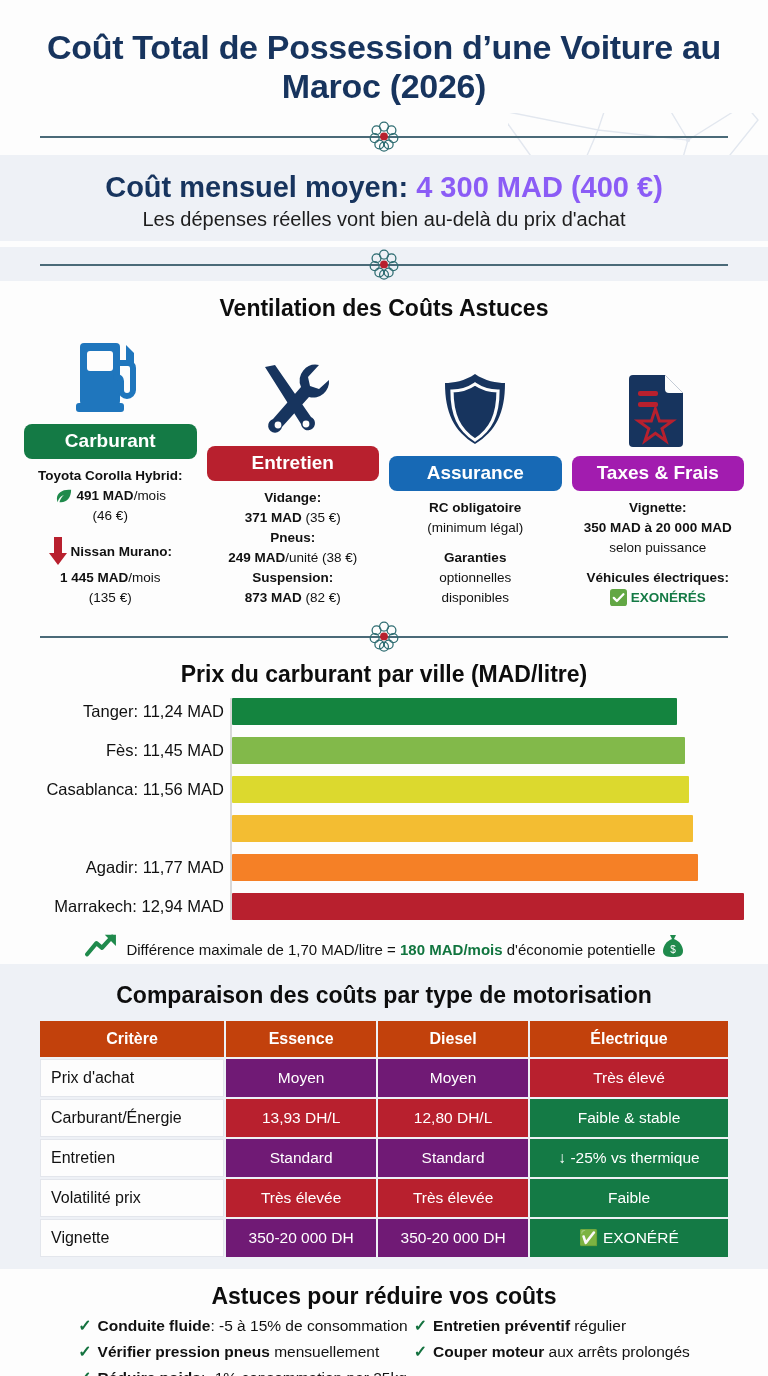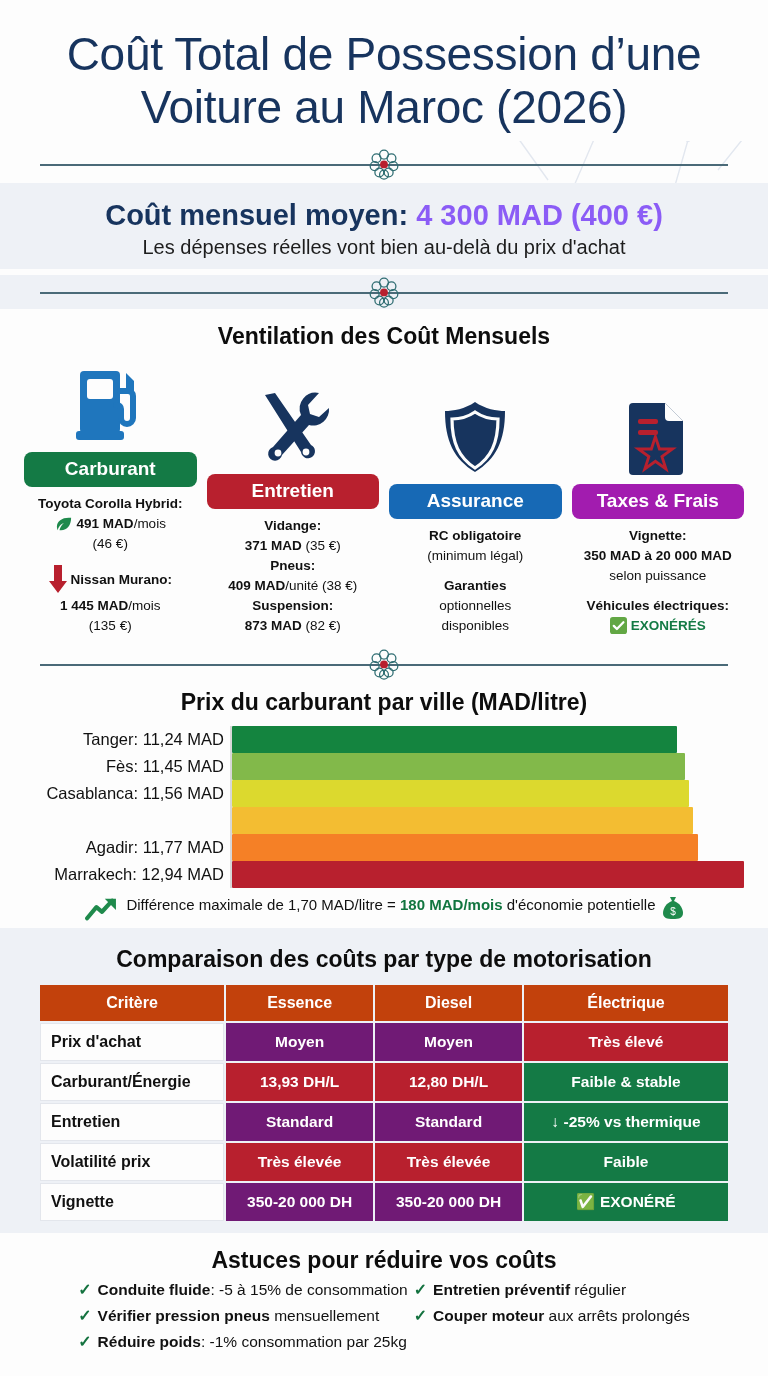--- a/index.html
+++ b/index.html
@@ -18,21 +18,21 @@
   }
 
   
   .section { position: relative; width: 100%; }
   .band-light { background: #eef1f6; }
   .band-white { background: #fdfdfd; }
 
   
   .title-wrap { padding: 28px 26px 6px; text-align: center; position: relative; z-index: 2; }
   .main-title {
-    font-size: 46px; font-weight: 400; line-height: 1.16;
+    font-size: 34px; font-weight: 700; line-height: 1.16;
     color: #17345e; letter-spacing: -.3px;
   }
 
   
   .divider { position: relative; height: 34px; display: flex; align-items: center;
              justify-content: center; margin: 6px 0 2px; }
   .divider .line { position: absolute; left: 40px; right: 40px; height: 2px; background: #4a6a78; top: 50%; }
   .divider .rosette { position: relative; z-index: 3; background: transparent; padding: 0 10px; line-height: 0; }
 
   
@@ -52,41 +52,41 @@
   }
   .card-body { font-size: 13.5px; color: #111; line-height: 1.33; }
   .card-body .b { font-weight: 700; }
   .card-body .row-ico { display: flex; align-items: center; justify-content: center; gap: 4px; }
   .card-body p { margin: 0 0 2px; }
   .gap { height: 10px; }
 
   
   .chart-wrap { padding: 0 24px 6px; }
   .chart-rows { border-left: 2px solid #d8d8d8; margin-left: 206px; }
-  .chart-row { position: relative; height: 27px; margin-bottom: 0; }
+  .chart-row { position: relative; height: 27px; margin-bottom: 12px; }
   .chart-row .lbl {
     position: absolute; right: 100%; width: 200px; text-align: right;
     padding-right: 8px; font-size: 16.5px; color: #111; line-height: 27px; white-space: nowrap;
   }
   .chart-row .bar { height: 100%; border-radius: 1px; }
   .chart-note {
-    display: flex; align-items: flex-start; justify-content: center; gap: 7px;
+    display: flex; align-items: flex-end; justify-content: center; gap: 7px;
     font-size: 15px; color: #111; margin-top: 8px; padding: 0 4px;
   }
   .chart-note b { color: #11753f; }
 
   
   .table-wrap { padding: 0 38px 4px; }
   table.cmp { width: 100%; border-collapse: separate; border-spacing: 2px; }
   table.cmp th {
     background: #c2410c; color: #fff; font-size: 16px; font-weight: 700;
     padding: 9px 4px; text-align: center;
   }
   table.cmp td {
-    font-size: 15.5px; font-weight: 700; color: #fff; text-align: center;
+    font-size: 15.5px; font-weight: 400; color: #fff; text-align: center;
     padding: 9px 4px; white-space: nowrap;
   }
   table.cmp td.crit {
     background: #fdfdfd; color: #111; text-align: left; padding-left: 10px;
     border: 1px solid #e3e6ec; font-size: 16px;
   }
   .c-blue  { background: #701a75; }
   .c-red   { background: #b8202e; }
   .c-green { background: #147a45; }
 
@@ -163,21 +163,21 @@
             <circle cx="14.5" cy="30" r="5.2"></circle>
           <circle cx="9" cy="22.5" r="5.2"></circle>
             <circle cx="11.2" cy="13.2" r="5.2"></circle>
         </g>
         <circle cx="20" cy="20.5" r="4.6" fill="#b8202e"></circle>
       </svg>
     </div>
   </div>
 
   <div class="section band-white" style="padding-top:4px;">
-    <div class="sec-title">Ventilation des Coût Mensuels</div>
+    <div class="sec-title">Ventilation des Coûts Astuces</div>
     <div class="cards">
 
       <div class="card">
         <div class="card-icon">
           <svg width="72" height="78" viewBox="0 0 72 78">
             <rect x="6" y="4" width="40" height="62" rx="4" fill="#1f76bd"></rect>
             <rect x="13" y="12" width="26" height="20" rx="3" fill="#fdfdfd"></rect>
             <rect x="2" y="64" width="48" height="9" rx="3" fill="#1f76bd"></rect>
             <path d="M46 24 h8 a5 5 0 0 1 5 5 v22 a6 6 0 0 1-12 0 v-9 a4 4 0 0 0-4-4 h-1" fill="none" stroke="#1f76bd" stroke-width="6" stroke-linecap="round"></path>
             <path d="M52 6 l8 8 v12 h-8 z" fill="#1f76bd"></path>
@@ -218,21 +218,21 @@
               <path d="M66 4 a16 16 0 0 0-18 22 L20 58 a7 7 0 1 0 9 8 L56 36 a16 16 0 0 0 20-17 l-10 9 -9-3 -2-9 z"></path>
               <circle cx="25" cy="64" r="3.4" fill="#fdfdfd"></circle>
             </g>
           </svg>
         </div>
         <div class="badge" style="background:#b8202e">Entretien</div>
         <div class="card-body">
           <p class="b">Vidange:</p>
           <p><b>371 MAD</b><span> (35 €)</span></p>
           <p class="b">Pneus:</p>
-          <p><b>409 MAD</b><span>/unité (38 €)</span></p>
+          <p><b>249 MAD</b><span>/unité (38 €)</span></p>
           <p class="b">Suspension:</p>
           <p><b>873 MAD</b><span> (82 €)</span></p>
         </div>
       </div>
 
       <div class="card">
         <div class="card-icon">
           <svg width="72" height="78" viewBox="0 0 72 78">
             <path d="M36 3 C26 10 14 12 6 12 c0 30 9 48 30 61 21-13 30-31 30-61 -8 0-20-2-30-9z" fill="#17345e"></path>
             <path d="M36 13 C28 18.5 19 20 13 20 c0 24 7 38.5 23 49 16-10.5 23-25 23-49 -6 0-15-1.5-23-7z" fill="none" stroke="#fdfdfd" stroke-width="3.2"></path>

